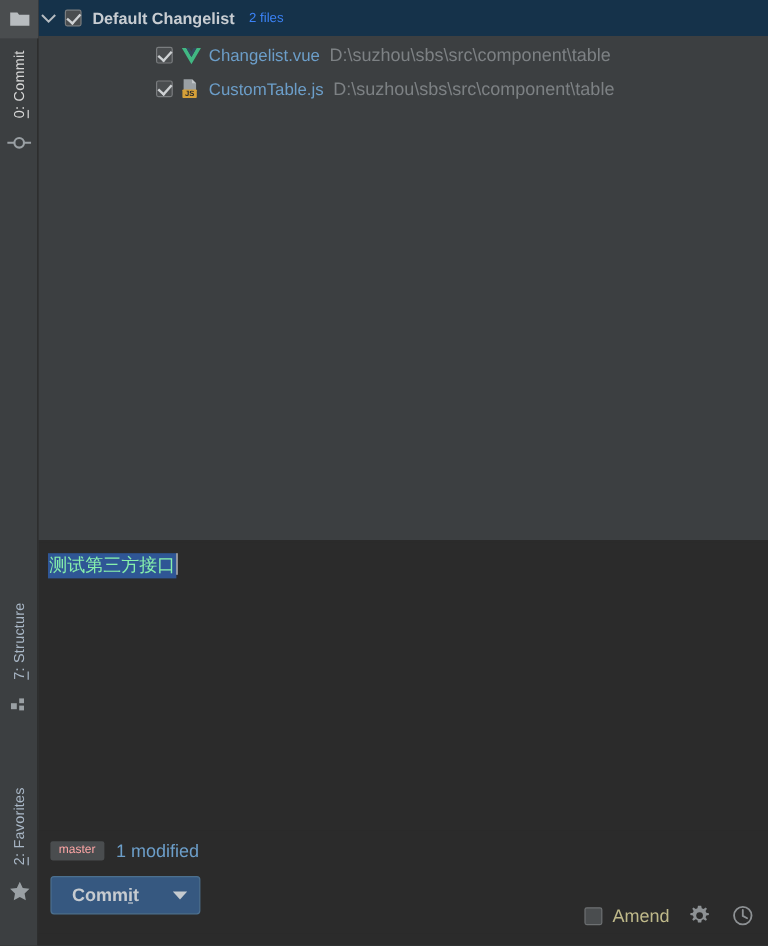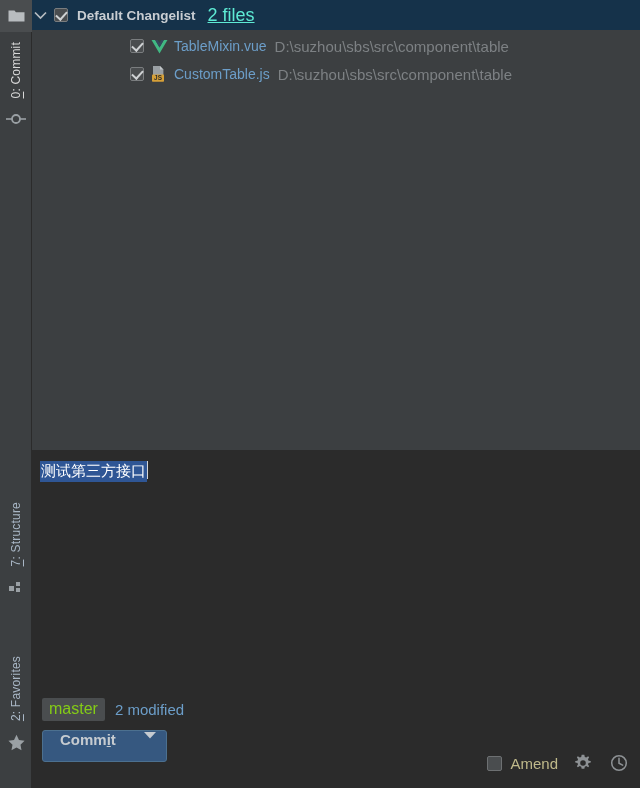--- a/index.html
+++ b/index.html
@@ -91,24 +91,23 @@
     border: solid #cfd2d4;
     border-width: 0 2px 2px 0;
     transform: rotate(42deg);
   }
   .cl-title {
     font-size: 13.5px; font-weight: bold;
     color: #c8cdd2;
     margin-left: 3px;
   }
   .cl-count {
-    font-size: 18px;
-    color: #5eead4;
+    font-size: 11px;
+    color: #3b82f6;
     margin-left: 6px;
-    text-decoration: underline;
   }
 
   
   .filelist {
     background: #3c3f41;
     flex: 0 0 420px;
     height: 420px;
     padding-top: 2px;
     overflow: hidden;
   }
@@ -146,21 +145,21 @@
   
   .msgarea {
     background: #2b2b2b;
     flex: 1 1 auto;
     padding: 8px 8px 0 8px;
     min-height: 0;
   }
   .msgtext {
     display: inline;
     background: #2f5695;
-    color: #ffffff;
+    color: #86efac;
     font-size: 15px;
     line-height: 22px;
     font-family: "DejaVu Sans", sans-serif;
     padding: 1px 1px 2px 1px;
     white-space: pre;
   }
   .caret {
     display: inline-block;
     width: 1px; height: 18px;
     background: #d4d6d7;
@@ -176,41 +175,41 @@
     position: relative;
   }
   .branchrow {
     display: flex; align-items: center;
     height: 34px;
     gap: 10px;
     padding-left: 2px;
   }
   .chip {
     background: #4a4d4f;
-    color: #84cc16;
-    font-size: 16px;
+    color: #fca5a5;
+    font-size: 10px;
     padding: 2px 7px 3px 7px;
     border-radius: 2px;
   }
   .modlink {
     color: #6c9ec9;
     font-size: 15px;
     cursor: pointer;
   }
   .btnrow {
     display: flex; align-items: center;
     height: 40px;
     padding-left: 2px;
   }
   .commit-btn {
     background: #365880;
     border: 1px solid #4c708f;
     border-radius: 3px;
     height: 32px;
-    display: flex; align-items: flex-start;
+    display: flex; align-items: center;
     cursor: pointer;
     overflow: hidden;
   }
   .commit-label {
     display: flex; align-items: center; justify-content: center;
     padding: 0 17px;
     color: #c6cbd0;
     font-size: 15px;
     font-weight: bold;
   }
@@ -313,21 +312,21 @@
     <div class="filelist">
 
       <div class="file-row">
         <span class="cbox checked"></span>
         <span class="file-ico">
           <svg width="17" height="15" viewBox="0 0 18 16">
             <path d="M0.5 1 H4.4 L9 9 L13.6 1 H17.5 L9 15.5 z" fill="#41b883"></path>
             <path d="M4.4 1 H7.2 L9 4.2 L10.8 1 H13.6 L9 9 z" fill="#35495e"></path>
           </svg>
         </span>
-        <span class="file-name">TableMixin.vue</span>
+        <span class="file-name">Changelist.vue</span>
         <span class="file-path">D:\suzhou\sbs\src\component\table</span>
       </div>
 
       <div class="file-row">
         <span class="cbox checked"></span>
         <span class="file-ico">
           <svg width="18" height="18" viewBox="0 0 18 18">
             <path d="M3 1 h7 l3.4 3.4 V11 H3 z" fill="#9aa0a4"></path>
             <path d="M10 1 l3.4 3.4 H10 z" fill="#c3c7ca"></path>
             <rect x="2" y="9.5" width="12" height="7.2" rx="0.8" fill="#d6a038"></rect>
@@ -343,21 +342,21 @@
     <div class="splitter"></div>
 
     <div class="msgarea">
       <span class="msgtext">测试第三方接口</span><span class="caret"></span>
     </div>
 
     <div class="bottom">
 
       <div class="branchrow">
         <span class="chip">master</span>
-        <span class="modlink">2 modified</span>
+        <span class="modlink">1 modified</span>
       </div>
 
       <div class="btnrow">
         <div class="commit-btn">
           <span class="commit-label">
               <span>Comm</span>
               <u>i</u>
               <span>t</span>
             </span>
           <span class="commit-split"></span>

